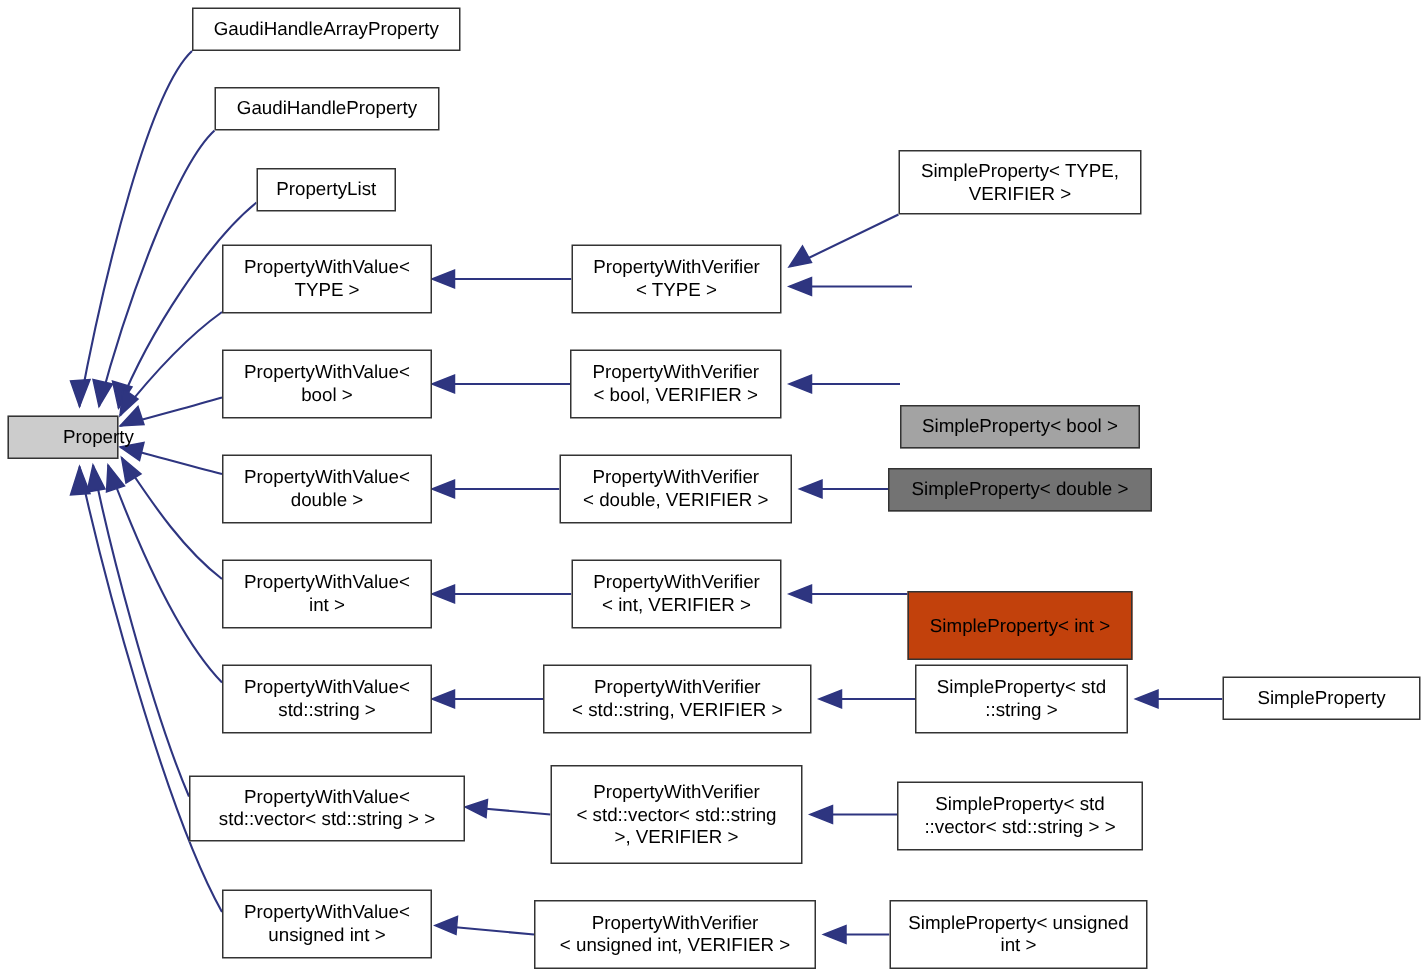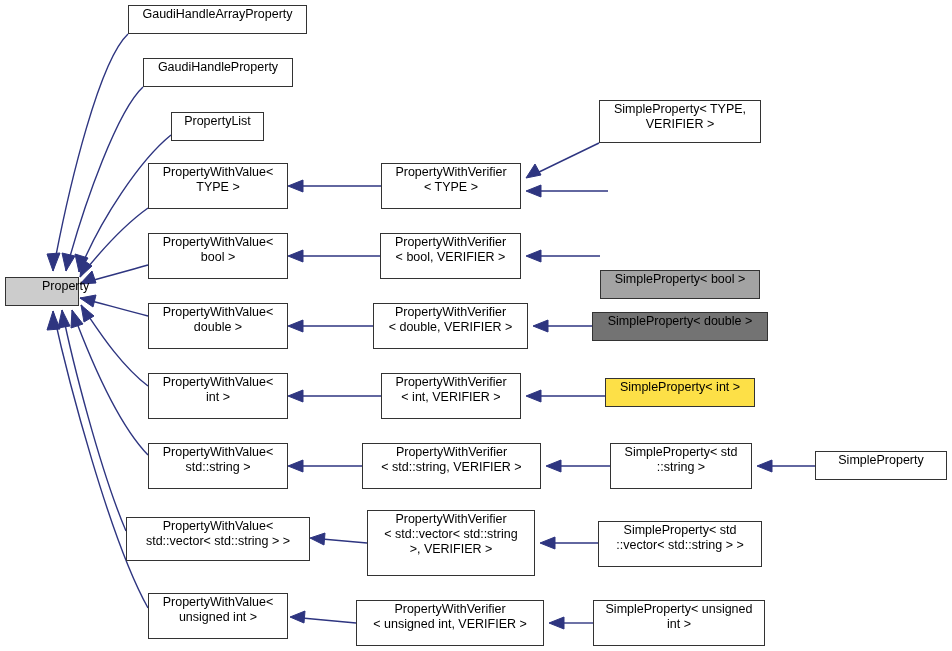--- a/index.html
+++ b/index.html
@@ -27,20 +27,21 @@
   .node {
     position: absolute;
     box-sizing: border-box;
     border: 1px solid #333333;
     background: #ffffff;
     color: #000000;
     font-size: 12.5px;
     line-height: 15px;
     text-align: center;
     display: flex;
+    align-items: center;
     justify-content: center;
     padding: 1px 3px;
     z-index: 2;
     white-space: pre-line;
   }
   .node.root {
     background: #cccccc;
     border: 1px solid #333333;
     padding-left: 36px;
   }
@@ -190,21 +191,21 @@
 &lt; std::string, VERIFIER &gt;</span></div>
     <div class="node" style="left: 367px; top: 510px; width: 168px; height: 66px; background: rgb(255, 255, 255); border-color: rgb(51, 51, 51); color: rgb(0, 0, 0);"><span class="node-label">PropertyWithVerifier
 &lt; std::vector&lt; std::string
 &gt;, VERIFIER &gt;</span></div>
     <div class="node" style="left: 356px; top: 600px; width: 188px; height: 46px; background: rgb(255, 255, 255); border-color: rgb(51, 51, 51); color: rgb(0, 0, 0);"><span class="node-label">PropertyWithVerifier
 &lt; unsigned int, VERIFIER &gt;</span></div>
     <div class="node" style="left: 599px; top: 100px; width: 162px; height: 43px; background: rgb(255, 255, 255); border-color: rgb(51, 51, 51); color: rgb(0, 0, 0);"><span class="node-label">SimpleProperty&lt; TYPE,
 VERIFIER &gt;</span></div>
     <div class="node" style="left: 600px; top: 242px; width: 160px; height: 29px; background: #a3a3a3; border-color: rgb(51, 51, 51); color: rgb(0, 0, 0); margin-top: 28px;"><span class="node-label">SimpleProperty&lt; bool &gt;</span></div>
     <div class="node" style="left: 592px; top: 312px; width: 176px; height: 29px; background: #737373; border-color: rgb(51, 51, 51); color: rgb(0, 0, 0);"><span class="node-label">SimpleProperty&lt; double &gt;</span></div>
-    <div class="node" style="left: 605px; top: 378px; width: 150px; height: 29px; background: #fde047; border-color: rgb(51, 51, 51); color: rgb(0, 0, 0);"><span class="node-label">SimpleProperty&lt; int &gt;</span></div>
+    <div class="node" style="left: 605px; top: 394px; width: 150px; height: 46px; background: #c2410c; border-color: rgb(51, 51, 51); color: rgb(0, 0, 0);"><span class="node-label">SimpleProperty&lt; int &gt;</span></div>
     <div class="node" style="left: 610px; top: 443px; width: 142px; height: 46px; background: rgb(255, 255, 255); border-color: rgb(51, 51, 51); color: rgb(0, 0, 0);"><span class="node-label">SimpleProperty&lt; std
 ::string &gt;</span></div>
     <div class="node" style="left: 598px; top: 521px; width: 164px; height: 46px; background: rgb(255, 255, 255); border-color: rgb(51, 51, 51); color: rgb(0, 0, 0);"><span class="node-label">SimpleProperty&lt; std
 ::vector&lt; std::string &gt; &gt;</span></div>
     <div class="node" style="left: 593px; top: 600px; width: 172px; height: 46px; background: rgb(255, 255, 255); border-color: rgb(51, 51, 51); color: rgb(0, 0, 0);"><span class="node-label">SimpleProperty&lt; unsigned
 int &gt;</span></div>
     <div class="node" style="left: 815px; top: 451px; width: 132px; height: 29px; background: rgb(255, 255, 255); border-color: rgb(51, 51, 51); color: rgb(0, 0, 0);"><span class="node-label">SimpleProperty</span></div>
   </div>
 
 </body></html>

